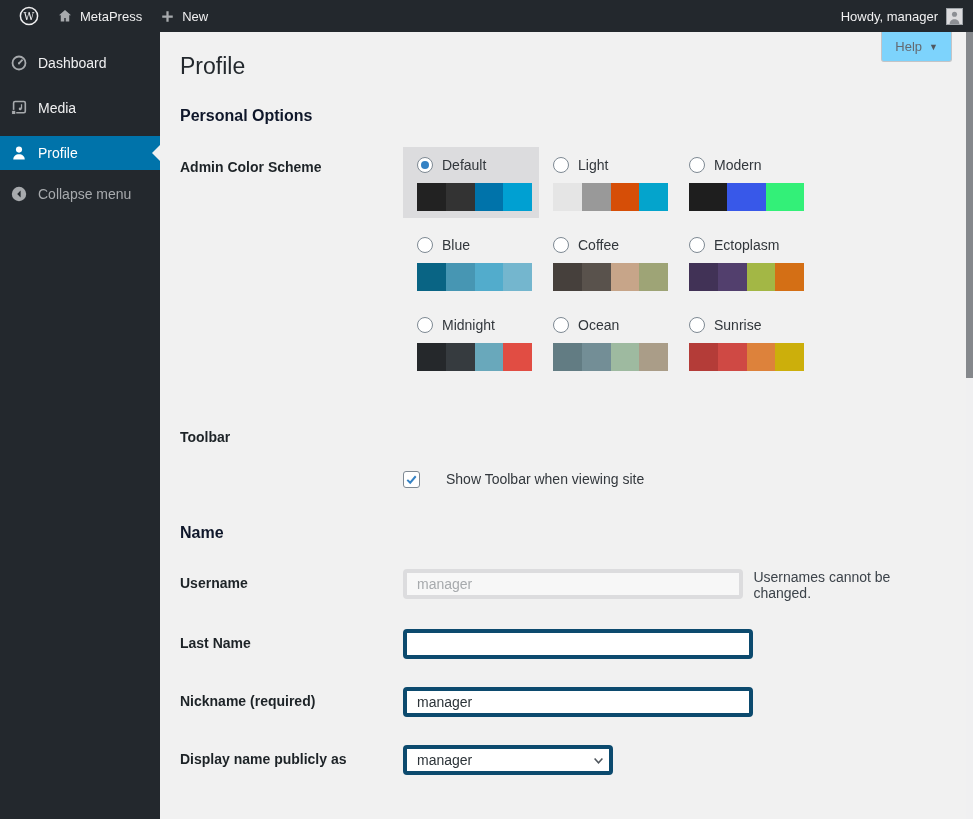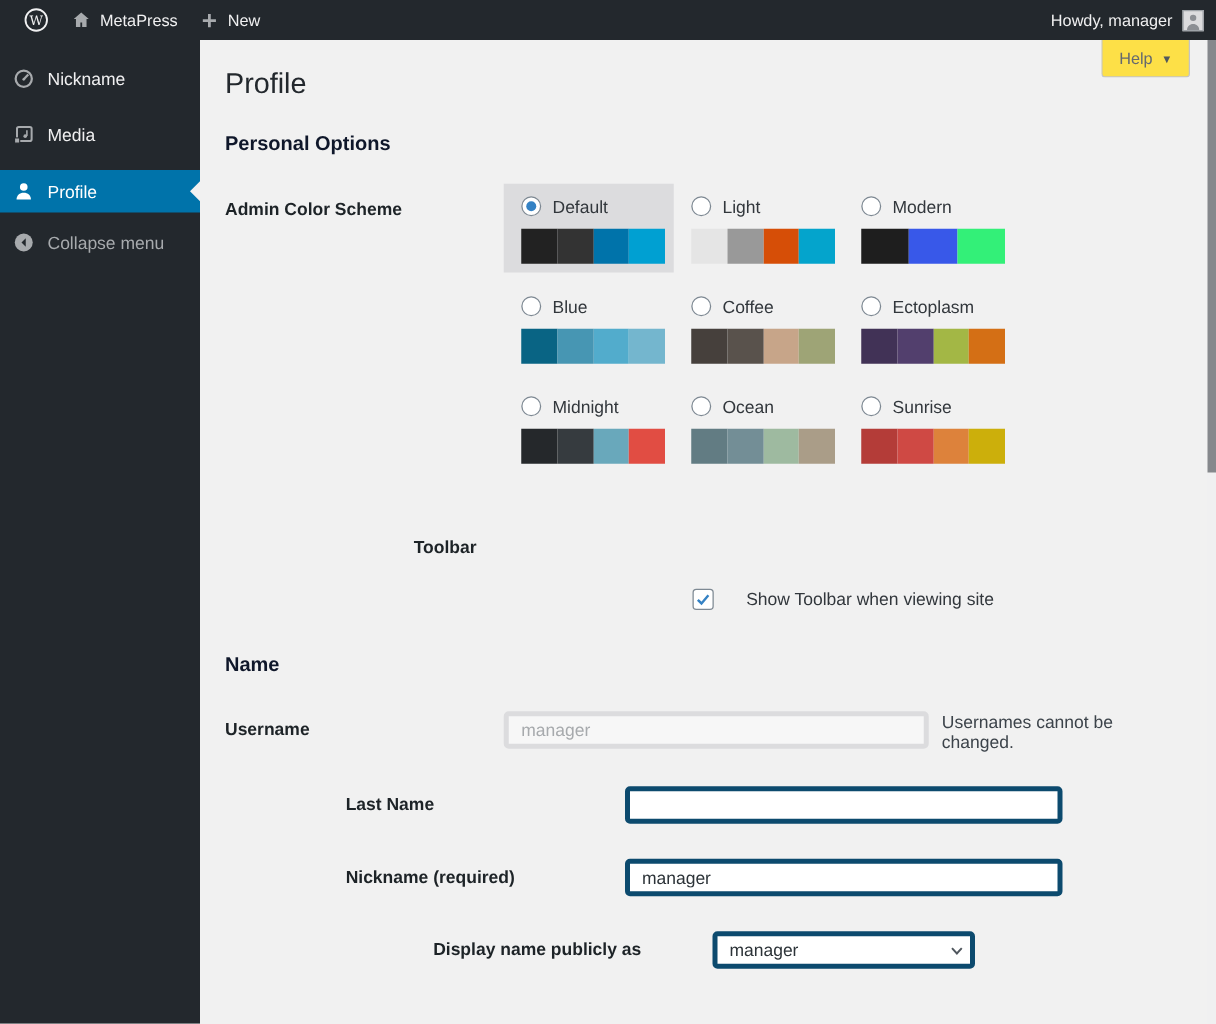--- a/index.html
+++ b/index.html
@@ -39,31 +39,31 @@
   }
   .menu-item.collapse { color:#a7aaad; margin-bottom:0; }
 
   
   #content {
     position:absolute; top:32px; left:160px; width:806px; height:787px;
     background:#f1f1f1; padding:10px 20px; overflow:hidden;
   }
   #help-btn {
     position:absolute; top:0; right:14px; height:30px; padding:12px 13px;
-    background:#fde047; border:1px solid #c3c4c7; border-top:none;
+    background:#7dd3fc; border:1px solid #c3c4c7; border-top:none;
     border-radius:0 0 3px 3px; color:#646970; font-size:13px;
     display:flex; align-items:center; gap:7px; cursor:pointer;
   }
   #help-btn .tri { font-size:9px; color:#50575e; }
   h1 { margin:0; padding:10px 0 2px; font-size:23px; font-weight:400; color:#23282d; line-height:1.3; }
   h2 { margin:0; font-size:16px; font-weight:700; color:#0f172a; }
   #h2-personal { margin-top:23px; }
   #h2-name { margin-top:36px; }
 
-  .form-row { display:flex; margin-top:28px;justify-content:center; }
+  .form-row { display:flex; margin-top:28px; }
   .form-label { flex:0 0 223px; font-size:14px; font-weight:700; color:#1d2327; padding-top:6px; }
   .form-row.scheme { margin-top:22px; }
   .form-row.scheme .form-label { padding-top:12px; }
 
   
   .color-options { width:560px; display:flex; flex-wrap:wrap; }
   .color-option { width:136px; padding:10px 0 7px 14px; margin-bottom:9px; }
   .color-option.selected { background:#dcdcde; }
   .option-head { display:flex; align-items:center; gap:9px; margin-bottom:10px; font-size:14px; color:#32373c; }
   .radio {
@@ -150,21 +150,21 @@
 
 <div id="sidebar">
   <div class="menu-item">
     <span class="mi-icon">
       <svg width="18" height="18" viewBox="0 0 20 20" fill="none" stroke="currentColor">
         <circle cx="10" cy="10" r="7.2" stroke-width="2"></circle>
         <path d="M10 10.5 L14 6.2" stroke-width="2"></path>
         <circle cx="10" cy="10.5" r="1.2" fill="currentColor" stroke="none"></circle>
       </svg>
     </span>
-    <span>Nickname</span>
+    <span>Dashboard</span>
   </div>
   <div class="menu-item">
     <span class="mi-icon">
       <svg width="18" height="18" viewBox="0 0 20 20" fill="none" stroke="currentColor">
         <rect x="4" y="2.8" width="13" height="12.5" rx="1.6" stroke-width="1.8"></rect>
         <path d="M12.8 5.8v5" stroke-width="1.4"></path>
         <circle cx="11.3" cy="11" r="1.6" fill="currentColor" stroke="none"></circle>
         <rect x="1.8" y="12.6" width="4.6" height="4.6" fill="currentColor" stroke="#23282d" stroke-width="1"></rect>
       </svg>
     </span>

